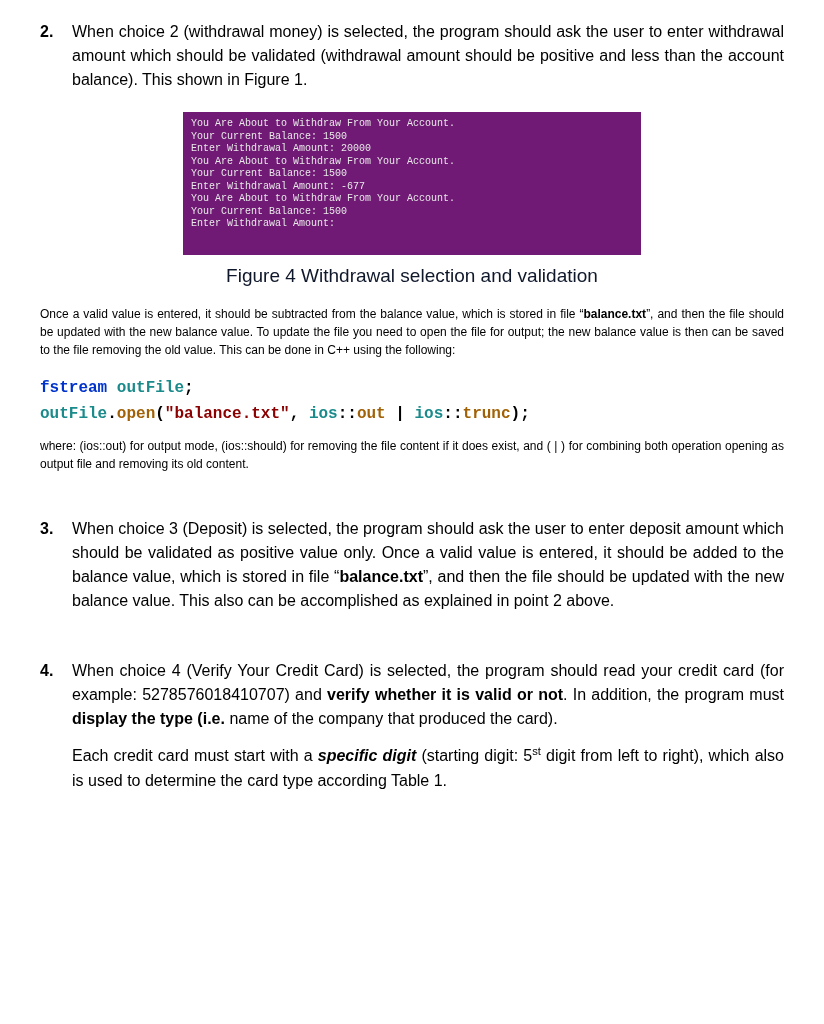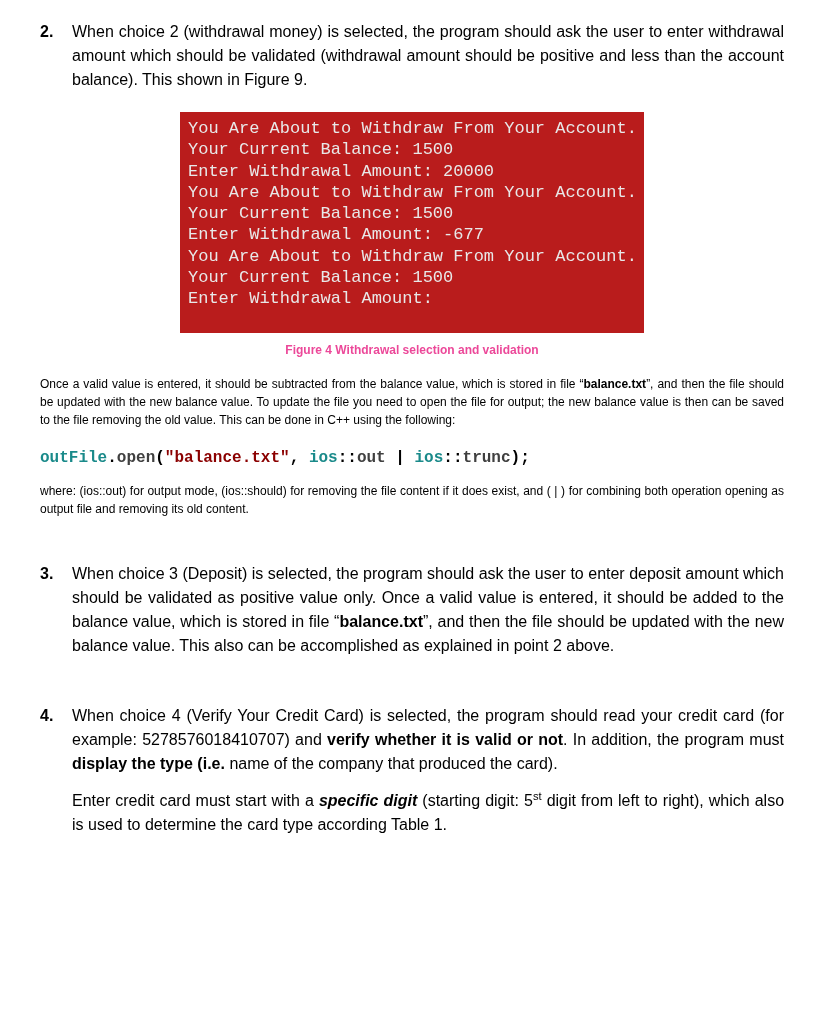--- a/index.html
+++ b/index.html
@@ -29,93 +29,94 @@
     flex: 1 1 auto;
     font-size: 16px;
     text-align: justify;
   }
   .terminal-wrap {
     display: flex;
     justify-content: center;
     margin: 12px 0 6px 0;
   }
   .terminal {
-    background: #b91c1c;
+    background: #701a75;
     color: #e8e8e8;
     font-family: "Courier New", monospace;
-    font-size: 17px;
+    font-size: 10px;
     line-height: 1.25;
-    padding: 6px 16px 24px 8px;
+    padding: 6px 10px 24px 8px;
     width: 440px;
     white-space: pre;
     overflow: hidden;
   }
   .figcap {
     text-align: center;
-    color: #ec4899;
-    font-size: 12px;
-    font-weight: bold;
+    color: #0f172a;
+    font-size: 19px;
+    font-weight: normal;
     margin: 10px 0 18px 0;
   }
   .para {
     font-size: 12px;
     line-height: 1.5;
     text-align: justify;
     margin-bottom: 18px;
   }
   .code-line {
     font-family: "Courier New", monospace;
     font-size: 16px;
     font-weight: bold;
     line-height: 1.4;
     margin: 4px 0;
     white-space: pre;
   }
   .c-blue   { color: #0033cc; }
   .c-teal   { color: #1a8a8a; }
   .c-black  { color: #000000; }
   .c-dred   { color: #8b0000; }
-  .c-purple { color: #404040; }
+  .c-purple { color: #a16207; }
   .mono-inline {
     font-family: Liberation Sans, sans-serif;
   }
   .sup { vertical-align: super; font-size: 0.7em; }
   .bold { font-weight: bold; }
   .bolditalic { font-weight: bold; font-style: italic; }
   .italic { }
   .spacer { height: 26px; }
 </style>
 </head>
 <body>
 
 <div class="page">
 
   <div class="item">
     <div class="num">2.</div>
-    <div class="body">When choice 2 (withdrawal money) is selected, the program should ask the user to enter withdrawal amount which should be validated (withdrawal amount should be positive and less than the account balance). This shown in Figure 9.</div>
+    <div class="body">When choice 2 (withdrawal money) is selected, the program should ask the user to enter withdrawal amount which should be validated (withdrawal amount should be positive and less than the account balance). This shown in Figure 1.</div>
   </div>
 
   <div class="terminal-wrap">
     <div class="terminal"><span>You Are About to Withdraw From Your Account.</span>
 <span>Your Current Balance: 1500</span>
 <span>Enter Withdrawal Amount: 20000</span>
 <span>You Are About to Withdraw From Your Account.</span>
 <span>Your Current Balance: 1500</span>
 <span>Enter Withdrawal Amount: -677</span>
 <span>You Are About to Withdraw From Your Account.</span>
 <span>Your Current Balance: 1500</span>
 <span>Enter Withdrawal Amount:</span></div>
   </div>
 
   <div class="figcap">Figure 4 Withdrawal selection and validation</div>
 
   <div class="para">
     <span>Once a valid value is entered, it should be subtracted from the balance value, which is stored in file “</span><span class="bold">balance.txt</span><span>”, and then the file should be updated with the new balance value. To update the file you need to open the file for output; the new balance value is then can be saved to the file removing the old value. This can be done in C++ using the following:</span>
   </div>
 
+  <div class="code-line"><span class="c-blue">fstream</span><span class="c-black"> </span><span class="c-teal">outFile</span><span class="c-black">;</span></div>
 
   <div class="code-line"><span class="c-teal">outFile</span><span class="c-black">.</span><span class="c-purple">open</span><span class="c-black">(</span><span class="c-dred">"balance.txt"</span><span class="c-black">, </span><span class="c-teal">ios</span><span class="c-black">::</span><span class="c-purple">out</span><span class="c-black"> | </span><span class="c-teal">ios</span><span class="c-black">::</span><span class="c-purple">trunc</span><span class="c-black">);</span></div>
 
   <div class="para" style="margin-top:12px;">
     <span>where: (</span><span class="mono-inline">ios::out</span><span>) for output mode, (</span><span class="mono-inline">ios::should</span><span>) for removing the file content if it does exist, and (</span><span class="mono-inline"> | </span><span>) for combining both operation opening as output file and removing its old content.</span>
   </div>
 
   <div class="spacer"></div>
 
   <div class="item">
@@ -130,17 +131,17 @@
   <div class="item" style="margin-bottom:12px;">
     <div class="num">4.</div>
     <div class="body">
       <span>When choice 4 (Verify Your Credit Card) is selected, the program should read your credit card (for example: </span><span class="mono-inline">5278576018410707</span><span>) and </span><span class="bold">verify whether it is valid or not</span><span>. In addition, the program must </span><span class="bold">display the type (i.e.</span><span class="italic"> name of the company that produced the card</span><span>).</span>
     </div>
   </div>
 
   <div class="item">
     <div class="num"></div>
     <div class="body">
-      <span>Enter credit card must start with a </span><span class="bolditalic">specific digit</span><span> (starting digit: 5</span><span class="sup">st</span><span> digit from left to right), which also is used to determine the card type according Table 1.</span>
+      <span>Each credit card must start with a </span><span class="bolditalic">specific digit</span><span> (starting digit: 5</span><span class="sup">st</span><span> digit from left to right), which also is used to determine the card type according Table 1.</span>
     </div>
   </div>
 
 </div>
 
 </body></html>

